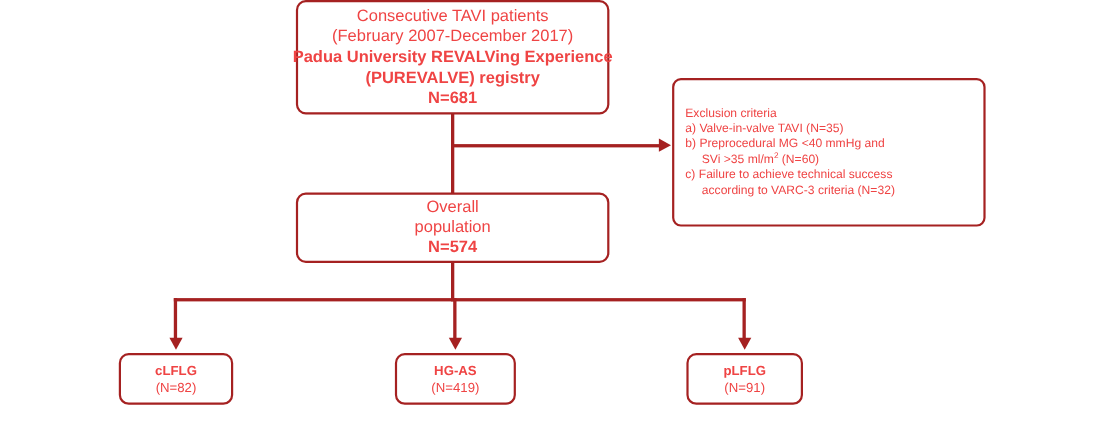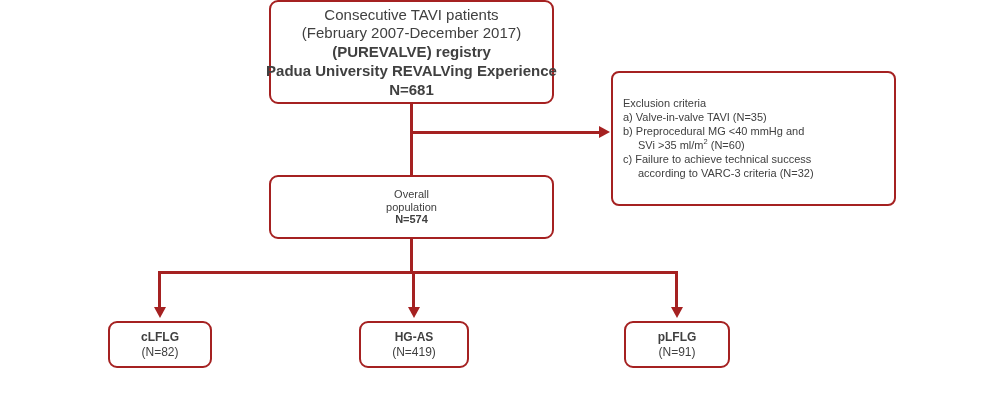--- a/index.html
+++ b/index.html
@@ -18,21 +18,21 @@
   .node {
     position: absolute;
     box-sizing: border-box;
     border: 2px solid #a52121;
     border-radius: 9px;
     background: #ffffff;
     display: flex;
     flex-direction: column;
     align-items: center;
     justify-content: center;
-    color: #404040;
+    color: #ef4444;
     line-height: 1.18;
   }
   .node .ln {
     display: block;
     white-space: nowrap;
   }
   .b { font-weight: bold; }
 
   
   #node-source {
@@ -61,21 +61,21 @@
   #node-exclusion .ln { margin: 0.5px 0; }
   #node-exclusion .ind { padding-left: 15px; }
   sup { font-size: 0.68em; vertical-align: super; line-height: 0; }
 
   
   #node-overall {
     left: 269px;
     top: 175px;
     width: 285px;
     height: 64px;
-    font-size: 11px;
+    font-size: 15px;
     text-align: right;
   }
 
   
   .group {
     top: 321px;
     height: 47px;
     font-size: 12px;
     text-align: center;
   }
@@ -126,22 +126,22 @@
 
   <div class="conn v" style="left:412px; top:271px; height:38px;"></div>
   <div class="arrow-down" style="left:407.5px; top:307px;"></div>
 
   <div class="conn v" style="left:675px; top:271px; height:38px;"></div>
   <div class="arrow-down" style="left:670.5px; top:307px;"></div>
 
   <div class="node" id="node-source">
     <span class="ln">Consecutive TAVI patients</span>
     <span class="ln">(February 2007-December 2017)</span>
+    <span class="ln b">Padua University REVALVing Experience</span>
     <span class="ln b">(PUREVALVE) registry</span>
-    <span class="ln b">Padua University REVALVing Experience</span>
     <span class="ln b">N=681</span>
   </div>
 
   <div class="node" id="node-exclusion">
     <span class="ln">Exclusion criteria</span>
     <span class="ln">a) Valve-in-valve TAVI (N=35)</span>
     <span class="ln">b) Preprocedural MG &lt;40 mmHg and</span>
     <span class="ln ind"><span>SVi &gt;35 ml/m</span><sup>2</sup><span> (N=60)</span></span>
     <span class="ln">c) Failure to achieve technical success</span>
     <span class="ln ind">according to VARC-3 criteria (N=32)</span>

